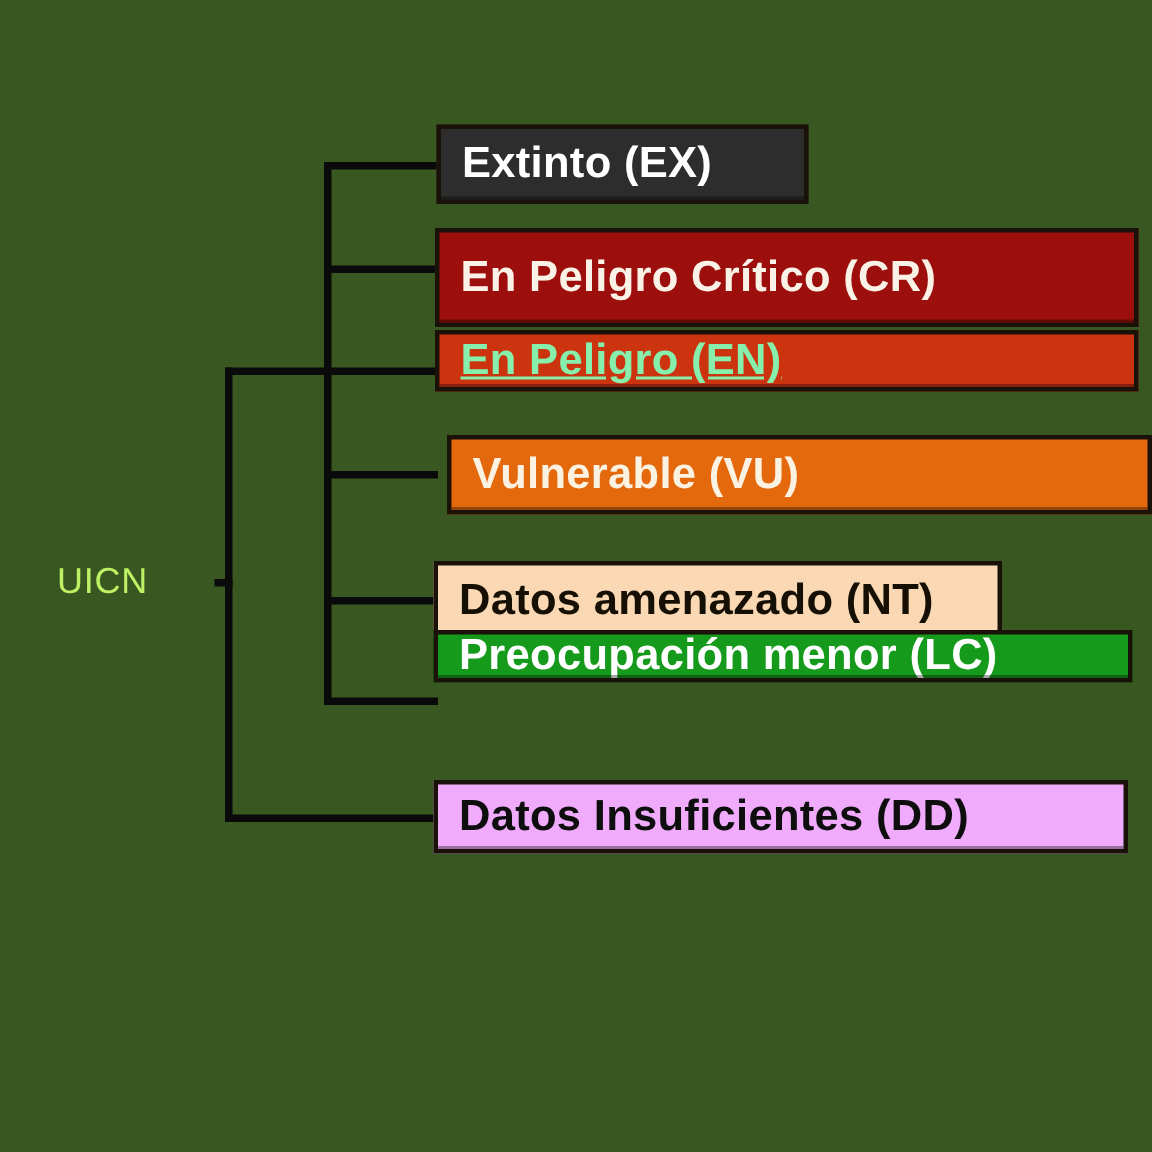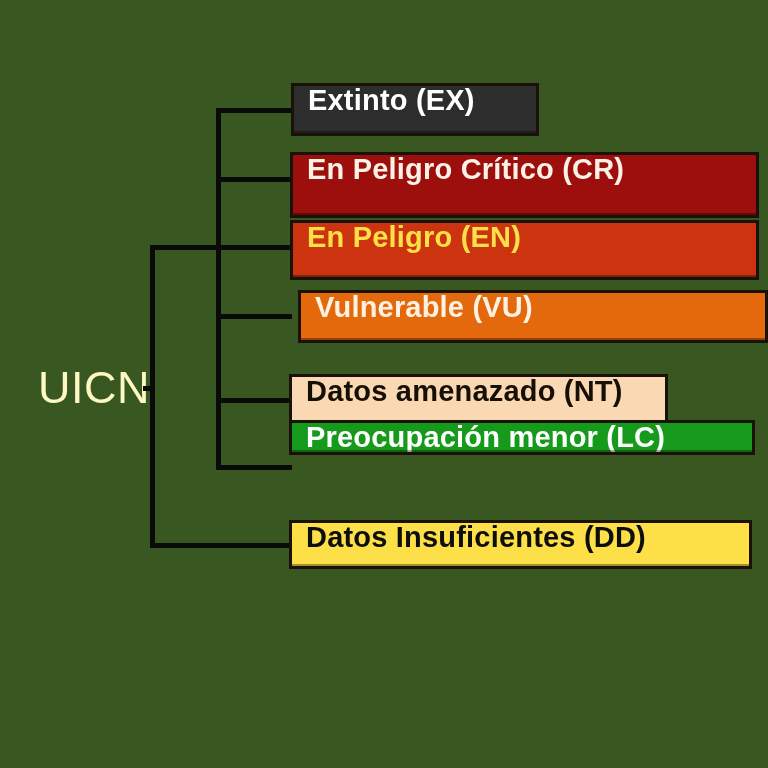--- a/index.html
+++ b/index.html
@@ -17,43 +17,43 @@
     position: relative;
     width: 768px;
     height: 768px;
   }
 
   
   #root-label {
     position: absolute;
     left: 38px;
     top: 366px;
-    font-size: 45px;
+    font-size: 24px;
     font-weight: 400;
-    color: #fef9c3;
+    color: #bef264;
     letter-spacing: 0.5px;
     line-height: 44px;
     white-space: nowrap;
   }
 
   
   .line {
     position: absolute;
     background: #0a0a0a;
   }
   .vline { width: 5px; }
   .hline { height: 5px; }
 
   
   .cat-box {
     position: absolute;
     box-sizing: border-box;
     border: 3px solid #1a1208;
     display: flex;
-    align-items: flex-start;
+    align-items: center;
     padding-left: 14px;
     font-size: 29px;
     font-weight: bold;
     letter-spacing: 0.2px;
     white-space: nowrap;
     overflow: hidden;
   }
   .cat-box .lbl {
     line-height: 1;
   }
@@ -89,30 +89,30 @@
       <div class="line hline" style="left: 216px; top: 465px; width: 76px; height: 5px; background: rgb(10, 10, 10);"></div>
     </div>
 
   <div id="box-layer">
       <div class="cat-box" style="left: 291px; top: 83px; width: 248px; height: 53px; background: rgb(45, 45, 45); color: rgb(255, 255, 255);">
         <span class="lbl">Extinto (EX)</span>
       </div>
       <div class="cat-box" style="left: 290px; top: 152px; width: 469px; height: 66px; background: rgb(156, 15, 12); color: rgb(251, 242, 231);">
         <span class="lbl">En Peligro Crítico (CR)</span>
       </div>
-      <div class="cat-box" style="left: 290px; top: 220px; width: 469px; height: 60px; background: rgb(204, 52, 16); color: #fde047;">
+      <div class="cat-box" style="left: 290px; top: 220px; width: 469px; height: 41px; background: rgb(204, 52, 16); color: #86efac; text-decoration: underline;">
         <span class="lbl">En Peligro (EN)</span>
       </div>
       <div class="cat-box" style="left: 298px; top: 290px; width: 470px; height: 53px; background: rgb(228, 104, 12); color: rgb(252, 242, 226);">
         <span class="lbl">Vulnerable (VU)</span>
       </div>
       <div class="cat-box" style="left: 289px; top: 374px; width: 379px; height: 52px; background: rgb(250, 216, 180); color: rgb(22, 16, 4);">
         <span class="lbl">Datos amenazado (NT)</span>
       </div>
       <div class="cat-box" style="left: 289px; top: 420px; width: 466px; height: 35px; background: rgb(22, 154, 28); color: #ffffff;">
         <span class="lbl">Preocupación menor (LC)</span>
       </div>
-      <div class="cat-box" style="left: 289px; top: 520px; width: 463px; height: 49px; background: #fde047; color: rgb(14, 14, 14);">
+      <div class="cat-box" style="left: 289px; top: 520px; width: 463px; height: 49px; background: #f0abfc; color: rgb(14, 14, 14);">
         <span class="lbl">Datos Insuficientes (DD)</span>
       </div>
     </div>
 
 </div>
 
 </body></html>

